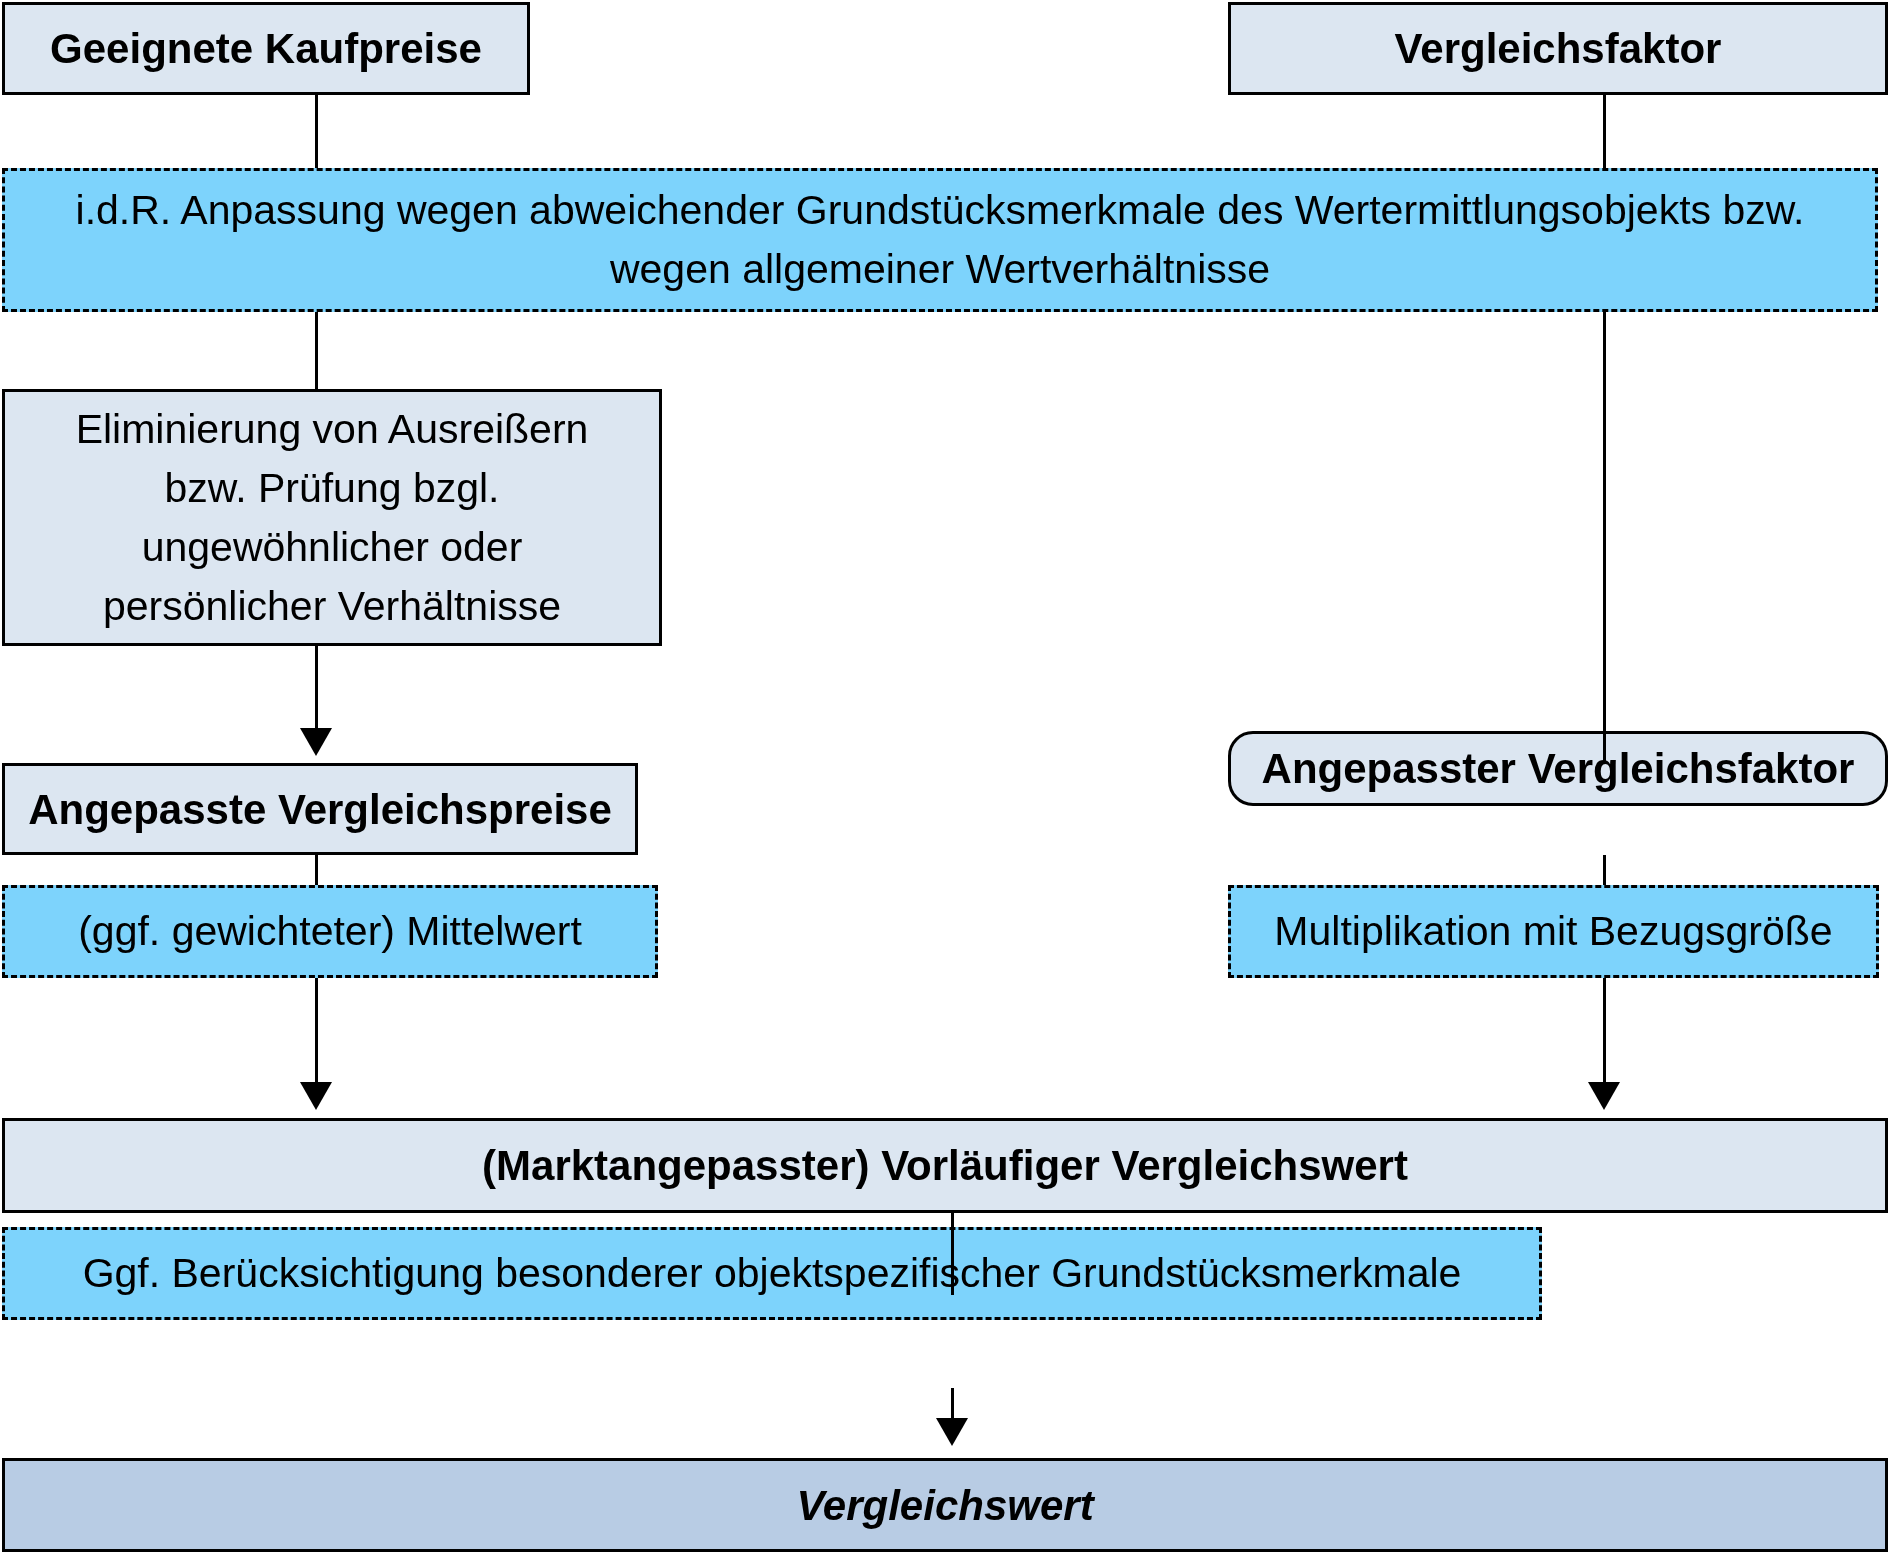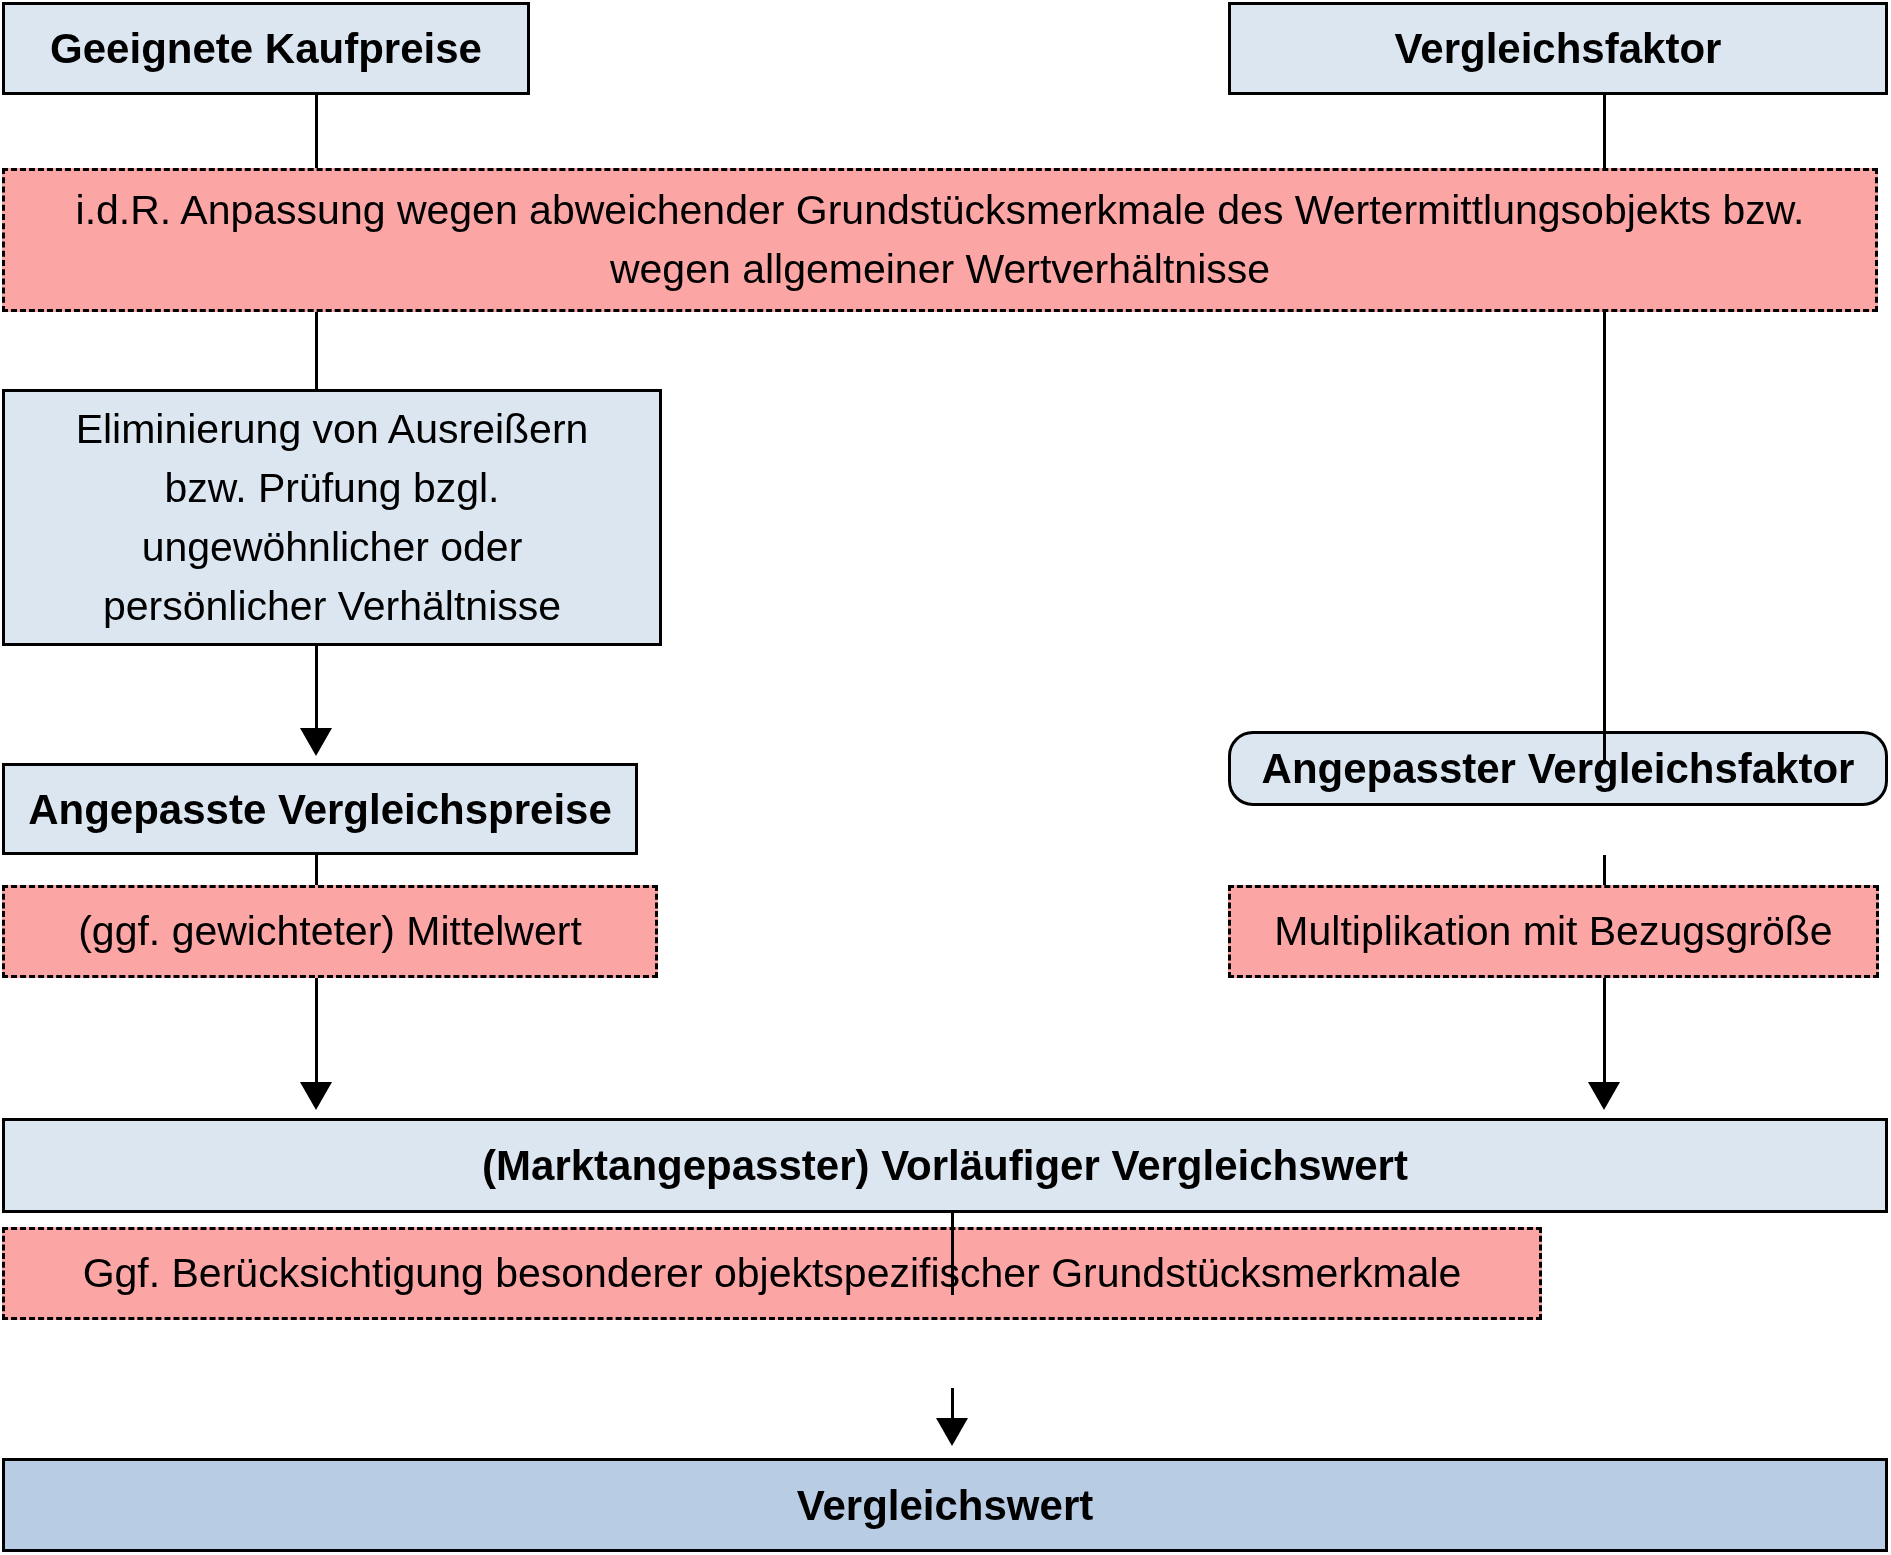--- a/index.html
+++ b/index.html
@@ -27,23 +27,24 @@
     white-space: pre-line;
     line-height: 59px;
   }
   .solid-blue {
     background: #dce6f1;
     border: 3px solid #000000;
   }
   .solid-blue-dark {
     background: #b8cce4;
     border: 3px solid #000000;
+    font-style: italic;
   }
   .dashed-gray {
-    background: #fca5a5;
+    background: #7dd3fc;
     border: 3px dashed #000000;
   }
   .bold-label { font-weight: bold; font-size: 42px; }
   .reg-label  { font-weight: normal; font-size: 41px; }
   .vline {
     position: absolute;
     width: 3px;
     background: #000000;
   }
   .arrowhead {

